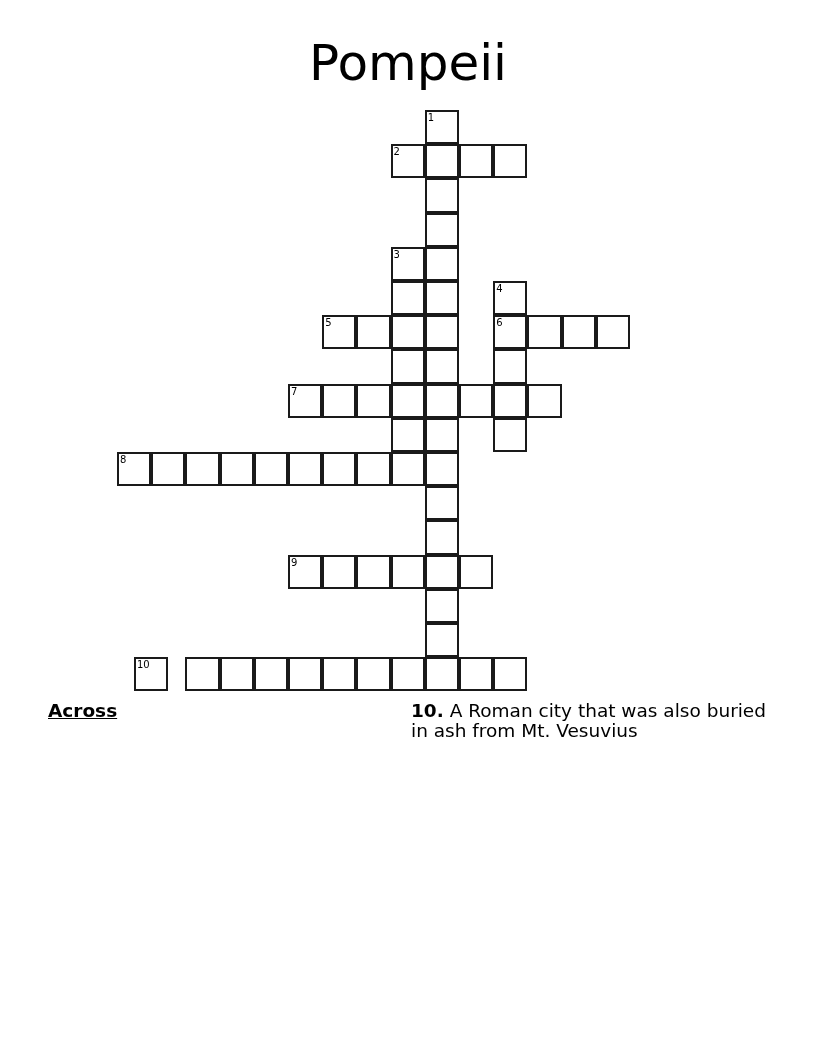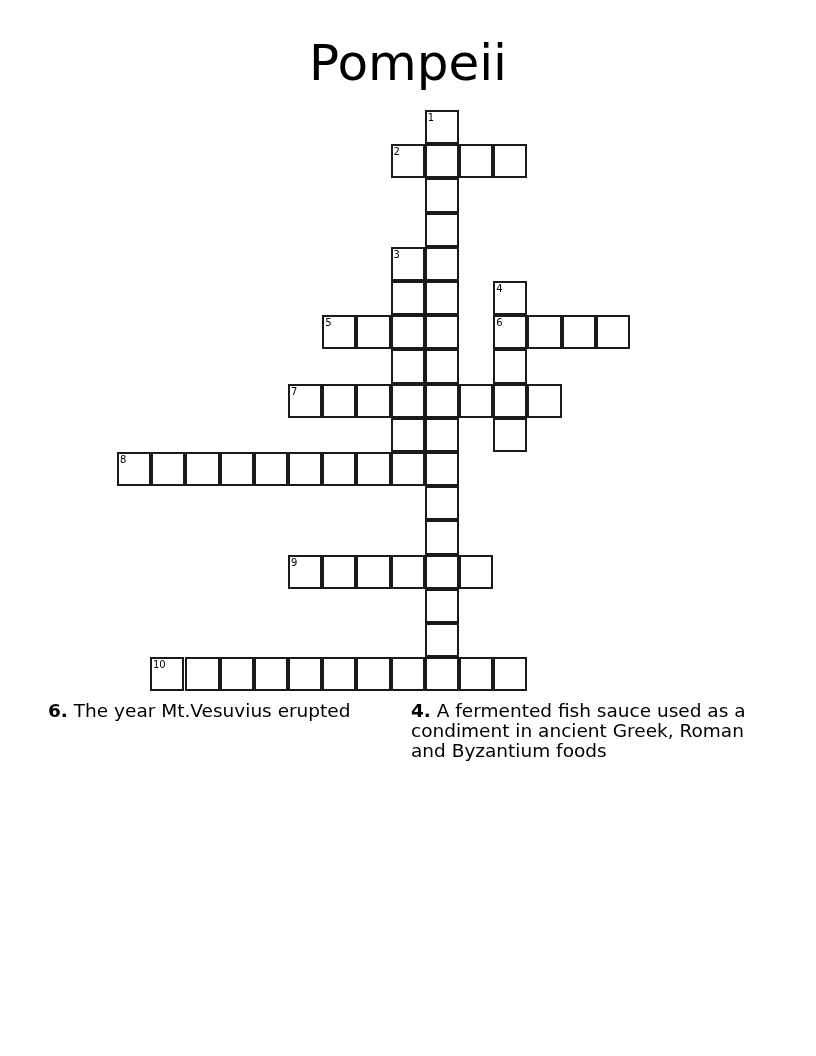--- a/index.html
+++ b/index.html
@@ -90,33 +90,33 @@
     <div class="cell" style="left: 288px; top: 452px;"></div>
     <div class="cell" style="left: 322.2px; top: 452px;"></div>
     <div class="cell" style="left: 356.4px; top: 452px;"></div>
     <div class="cell" style="left: 288px; top: 554.6px;">
       <span class="num">9</span>
     </div>
     <div class="cell" style="left: 322.2px; top: 554.6px;"></div>
     <div class="cell" style="left: 356.4px; top: 554.6px;"></div>
     <div class="cell" style="left: 390.6px; top: 554.6px;"></div>
     <div class="cell" style="left: 459px; top: 554.6px;"></div>
-    <div class="cell" style="left: 150px; top: 657.2px;">
+    <div class="cell" style="left: 134px; top: 657.2px;">
       <span class="num">10</span>
     </div>
     <div class="cell" style="left: 185.4px; top: 657.2px;"></div>
     <div class="cell" style="left: 219.6px; top: 657.2px;"></div>
     <div class="cell" style="left: 253.8px; top: 657.2px;"></div>
     <div class="cell" style="left: 288px; top: 657.2px;"></div>
     <div class="cell" style="left: 322.2px; top: 657.2px;"></div>
     <div class="cell" style="left: 356.4px; top: 657.2px;"></div>
     <div class="cell" style="left: 390.6px; top: 657.2px;"></div>
     <div class="cell" style="left: 459px; top: 657.2px;"></div>
     <div class="cell" style="left: 493.2px; top: 657.2px;"></div>
   </div>
 
 <div class="clues left">
-  <div class="clue"><span class="cnum">6.</span> <span>The year Mt.Vesuvius erupted</span></div>
+  <div class="heading">Across</div>
 </div>
 
 <div class="clues right">
-  <div class="clue"><span class="cnum">4.</span> <span>A fermented fish sauce used as a condiment in ancient Greek, Roman and Byzantium foods</span></div>
+  <div class="clue"><span class="cnum">10.</span> <span>A Roman city that was also buried in ash from Mt. Vesuvius</span></div>
 </div>
 
 </body></html>

